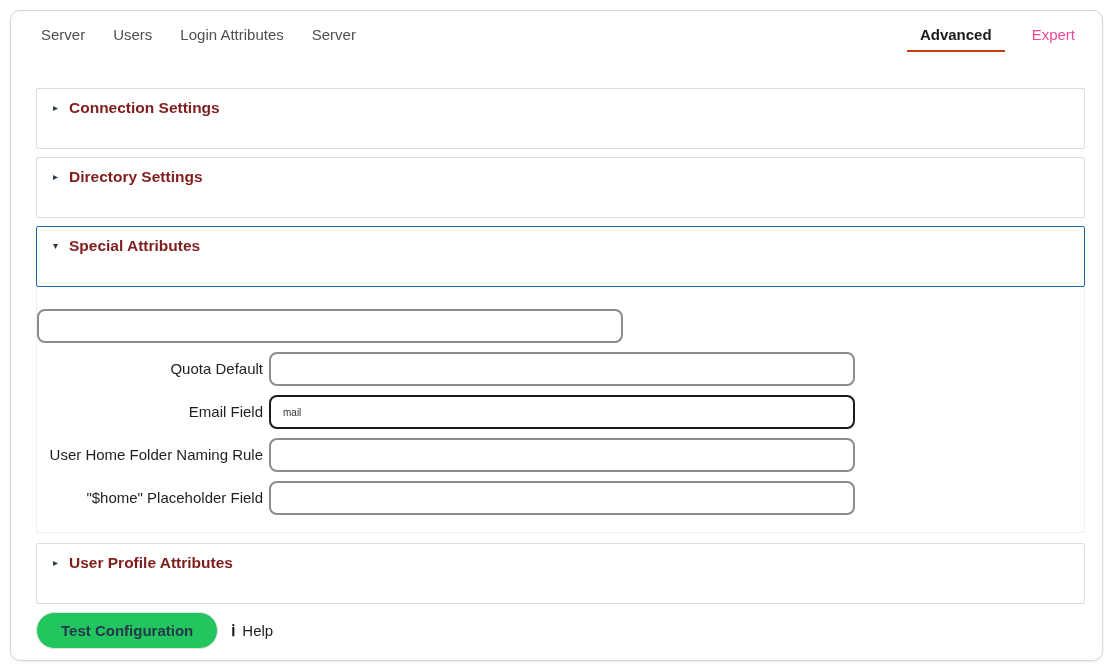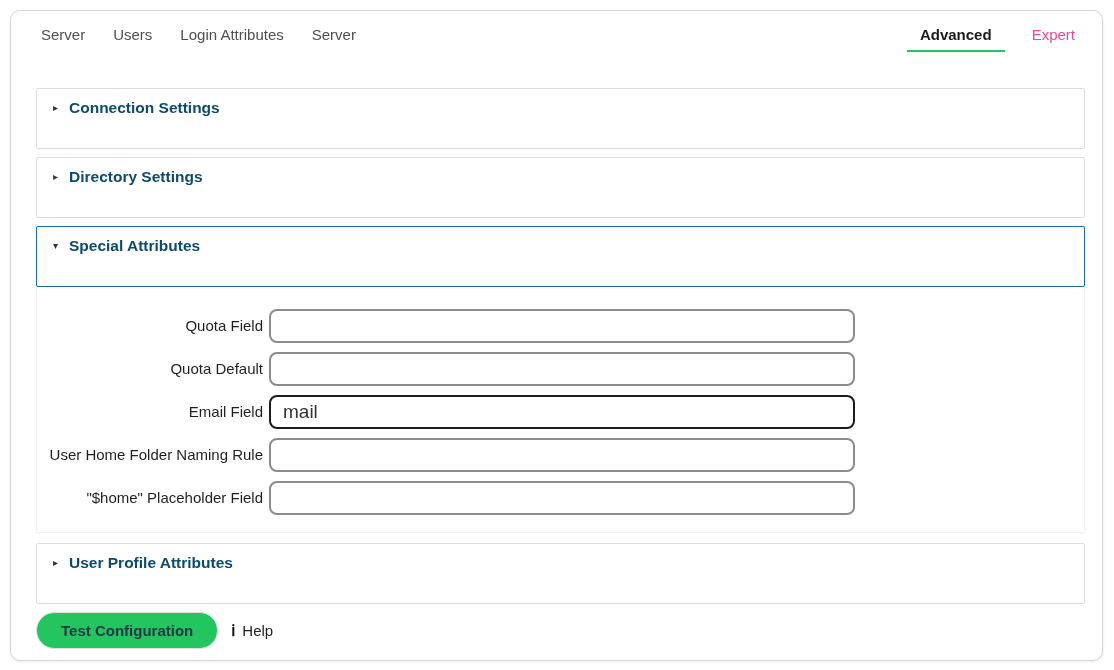--- a/index.html
+++ b/index.html
@@ -40,21 +40,21 @@
     font-size: 15px;
     color: #ec4899;
     line-height: 18px;
     padding: 2px 13px 6px;
     cursor: pointer;
     white-space: nowrap;
   }
   .mode-tab.active {
     font-weight: bold;
     color: #1b1b1b;
-    border-bottom: 2px solid #22c55e;
+    border-bottom: 2px solid #c2410c;
   }
   
   .section-list { margin: 36px 17px 0 25px; }
   .section-box {
     border: 1px solid #dddddd;
     border-radius: 2px;
     height: 61px;
     margin-bottom: 8px;
     background: #fff;
   }
@@ -71,21 +71,21 @@
   .caret {
     font-size: 10px;
     color: #2b3a46;
     width: 16px;
     flex: 0 0 16px;
     line-height: 18px;
   }
   .section-title {
     font-weight: bold;
     font-size: 15.5px;
-    color: #0c4a6e;
+    color: #7f1d1d;
     line-height: 18px;
   }
   .section-content {
     border: 1px solid #efefef;
     border-top: none;
     padding: 22px 0 17px;
     margin-bottom: 10px;
     background: #fff;
   }
   
@@ -101,21 +101,21 @@
     margin-right: 6px;
     color: #1f1f1f;
   }
   .text-input {
     width: 586px;
     height: 34px;
     border: 2px solid #8c8c8c;
     border-radius: 8px;
     padding: 0 12px;
     font-family: "Liberation Sans", "DejaVu Sans", sans-serif;
-    font-size: 19px;
+    font-size: 10px;
     color: #333;
     background: #fff;
     outline: none;
   }
   .text-input.focused { border-color: #1b1b1b; }
   
   .footer {
     display: flex;
     align-items: center;
     margin: 8px 0 0 25px;
@@ -184,21 +184,20 @@
 
     <div class="section-box expanded">
       <div class="section-header">
         <span class="caret">▾</span>
         <span class="section-title">Special Attributes</span>
       </div>
     </div>
 
     <div class="section-content">
       <div class="form-row">
-        <label class="form-label">Quota Field</label>
         <input type="text" class="text-input" value="" style="">
       </div>
       <div class="form-row">
         <label class="form-label">Quota Default</label>
         <input type="text" class="text-input" value="" style="">
       </div>
       <div class="form-row">
         <label class="form-label">Email Field</label>
         <input type="text" class="text-input focused" value="mail" style="">
       </div>

